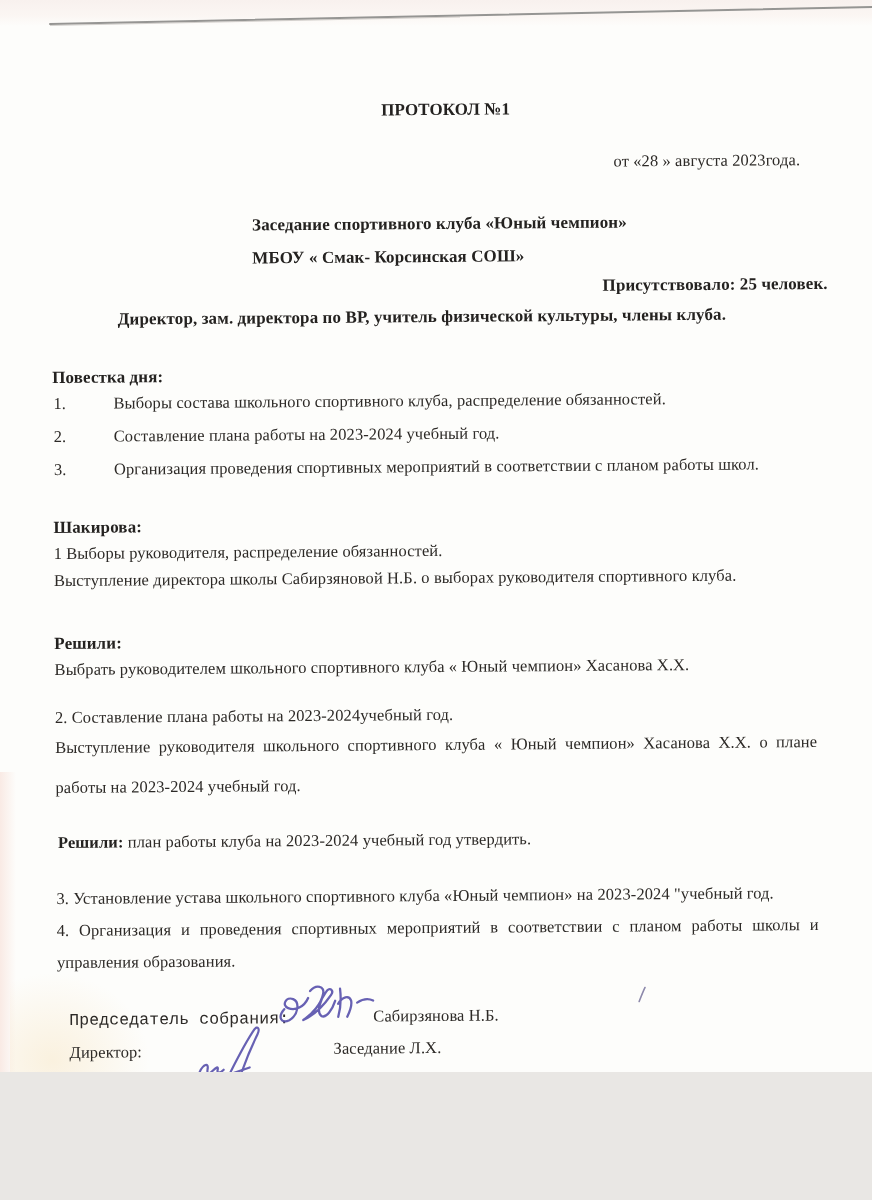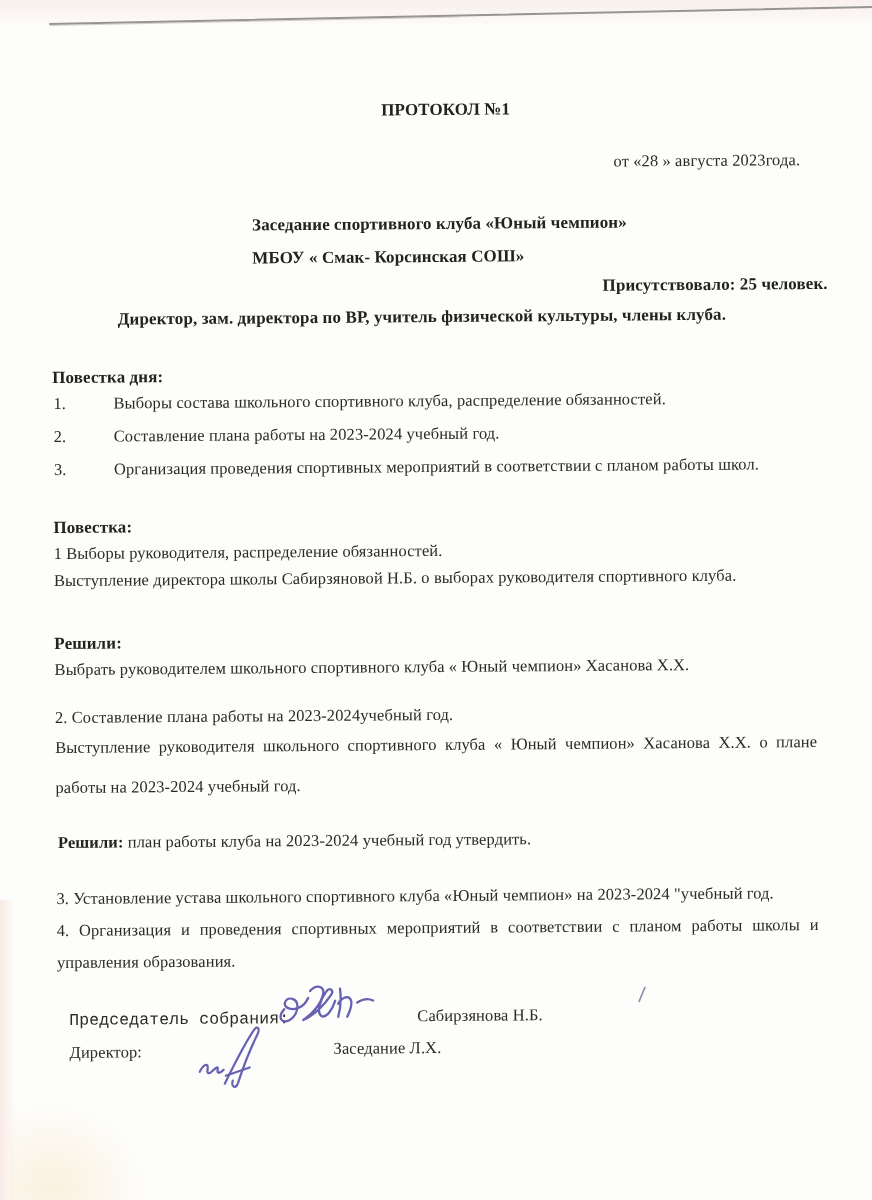--- a/index.html
+++ b/index.html
@@ -1,17 +1,17 @@
 <!DOCTYPE html>
 <html><head>
 <meta charset="utf-8">
 <style>
   html,body { margin:0; padding:0; background:#e9e7e4; }
   .page {
-    position:relative; width:872px; height:1200px; margin:0 auto;
+    position:relative; width:872px; height:1072px; margin:0 auto;
     background:#fdfdfb; overflow:hidden;
     font-family:"Liberation Serif", serif;
     color:#2d2a27;
   }
   
   .scan-top-strip { position:absolute; left:0; top:0; width:872px; height:26px;
     background:linear-gradient(180deg,#f8f1ee 0%, #fbf6f3 60%, rgba(253,253,251,0) 100%); }
   .scan-edge-svg { position:absolute; left:0; top:0; width:872px; height:32px; }
   .scan-left-band { position:absolute; left:0; bottom:0; width:16px; height:300px;
     background:linear-gradient(90deg, rgba(246,219,210,0.55), rgba(246,219,210,0)); }
@@ -63,41 +63,41 @@
     </div>
     <div class="line agenda-row" style="left:55px; top:424px; width:760px;">
       <span class="num">2.</span>
       <span class="txt">Составление плана работы на 2023-2024 учебный год.</span>
     </div>
     <div class="line agenda-row" style="left:55px; top:457px; width:760px;">
       <span class="num">3.</span>
       <span class="txt">Организация проведения спортивных мероприятий в соответствии с планом работы школ.</span>
     </div>
 
-    <div class="line b" style="left:54px; top:514px; font-size:17px;">Повестка:</div>
+    <div class="line b" style="left:54px; top:514px; font-size:17px;">Шакирова:</div>
     <div class="line" style="left:54px; top:541px;">1 Выборы руководителя, распределение обязанностей.</div>
     <div class="line" style="left:54px; top:568px;">Выступление директора школы Сабирзяновой Н.Б. о выборах руководителя спортивного клуба.</div>
 
     <div class="line b" style="left:54px; top:630px; font-size:17px;">Решили:</div>
     <div class="line" style="left:54px; top:657px;">Выбрать руководителем школьного спортивного клуба « Юный чемпион» Хасанова Х.Х.</div>
 
     <div class="line" style="left:54px; top:705px;">2.  Составление плана работы на 2023-2024учебный год.</div>
     <div class="line jst" style="left:54px; top:735px; width:762px;">Выступление руководителя школьного спортивного клуба « Юный чемпион» Хасанова Х.Х. о плане</div>
     <div class="line" style="left:54px; top:775px;">работы на 2023-2024  учебный год.</div>
 
     <div class="line" style="left:56px; top:830px;">
       <span class="b">Решили:</span><span> план работы клуба на 2023-2024 учебный год утвердить.</span>
     </div>
 
     <div class="line" style="left:54px; top:886px;">3. Установление  устава школьного спортивного клуба «Юный чемпион» на 2023-2024 "учебный год.</div>
     <div class="line jst" style="left:54px; top:918px; width:762px;">4. Организация и проведения спортивных мероприятий в соответствии с планом работы школы и</div>
     <div class="line" style="left:54px; top:950px;">управления образования.</div>
 
     <div class="line" style="left:66px; top:1008px;font-family:Liberation Mono, monospace;">Председатель собрания:</div>
-    <div class="line" style="left:370px; top:1006px;margin-left:44px;">Сабирзянова Н.Б.</div>
+    <div class="line" style="left:370px; top:1006px;">Сабирзянова Н.Б.</div>
     <div class="line" style="left:66px; top:1040px;">Директор:</div>
     <div class="line" style="left:330px; top:1038px;">Заседание Л.Х.</div>
 
     <div class="sig" style="left:270px; top:982px; width:102px; height:44px;">
       <svg viewBox="0 0 102 44" width="102" height="44">
         <g fill="none" stroke="#5b54ad" stroke-width="2.3" stroke-linecap="round" stroke-linejoin="round" opacity="0.92">
           <path d="M11,26 C4,34 8,41 16,37 C25,32 27,19 20,16 C13,13 8,22 15,25 C22,28 31,24 35,15"></path>
           <path d="M37,8 C43,1 52,3 50,11 C48,21 39,31 30,37 C41,32 51,22 58,12 C61,8 57,3 53,9 C47,17 43,29 48,33 C53,36 59,27 62,18"></path>
           <path d="M67,6 C68,15 67,27 65,34 M65,21 C69,14 76,12 78,18 C79,23 76,30 74,34"></path>
           <path d="M84,20 C90,16 96,16 100,18"></path>

